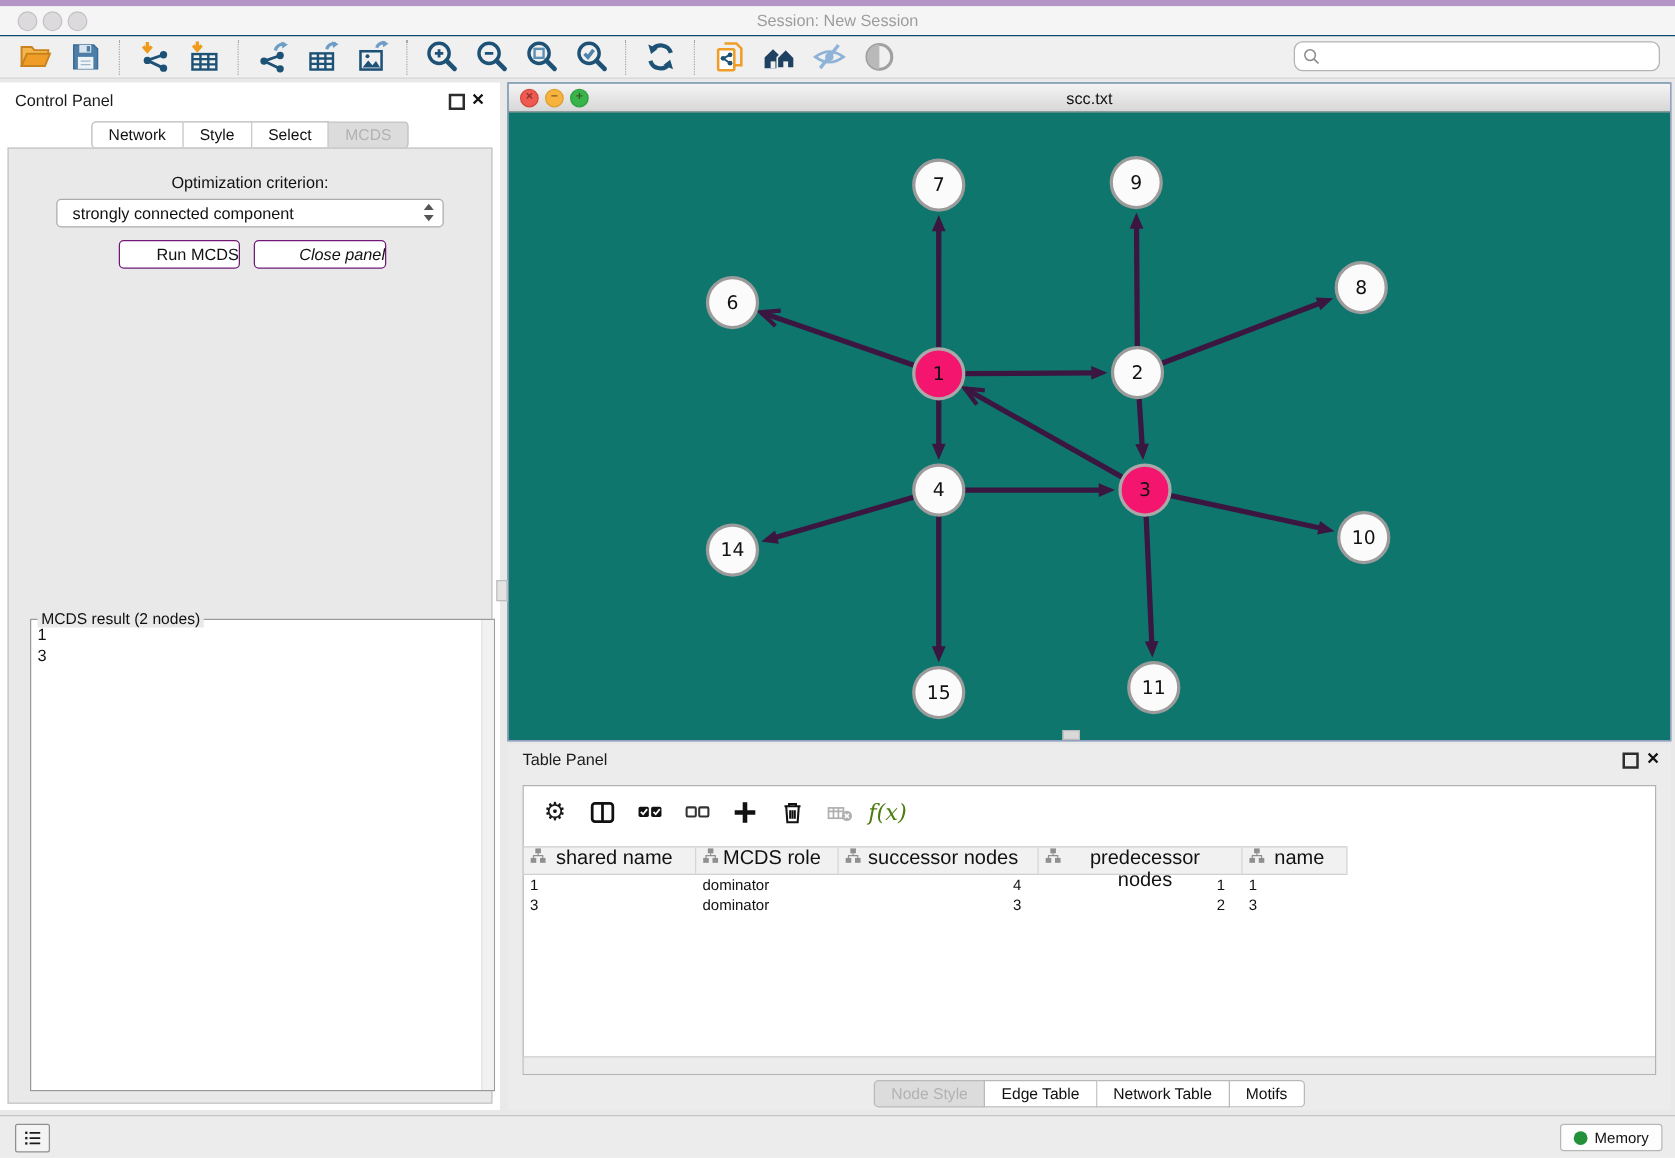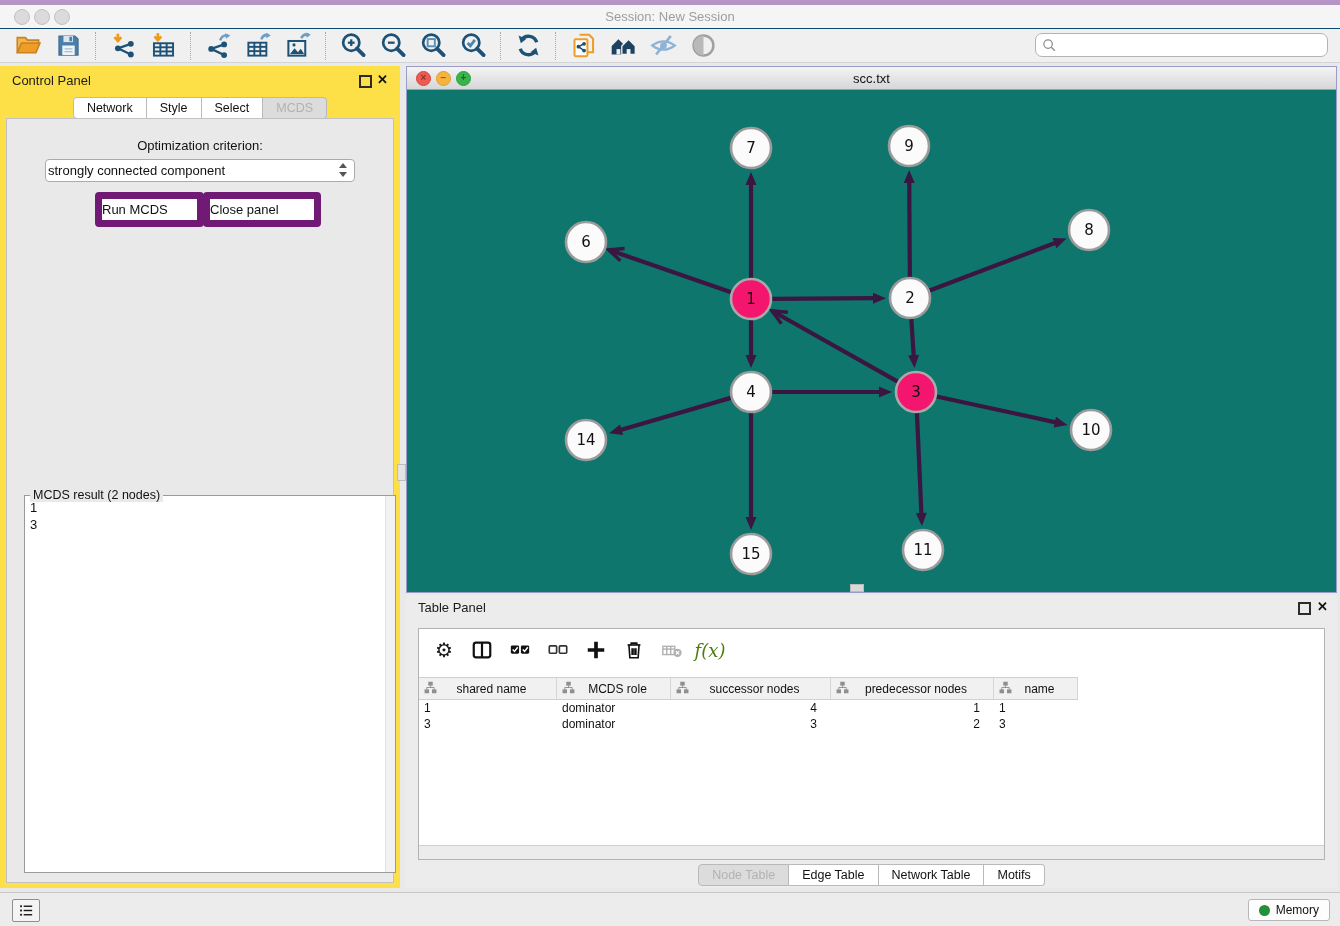--- a/index.html
+++ b/index.html
@@ -12,44 +12,44 @@
   .tl.c1{left:14px} .tl.c2{left:34px} .tl.c3{left:54px}
   .app-title { position:absolute; left:0; right:0; top:4px; text-align:center; font-size:13px; color:#9d9d9d; }
 
   .toolbar { position:absolute; left:0; top:29px; width:100%; height:33px; background:#f0f0f0; border-bottom:1px solid #d4d4d4; }
   .tb-row { position:absolute; left:8px; top:0; height:33px; display:flex; align-items:center; }
   .tb-icon { width:30px; height:30px; display:flex; align-items:center; justify-content:center; margin:0 5px; }
   .tb-sep { width:0; height:28px; border-left:1px dotted #a8a8a8; margin:0 7px; }
   .searchbox { position:absolute; right:12px; top:4px; width:286px; height:22px; background:#fff; border:1px solid #b4b4b4; border-radius:7px; display:flex; align-items:center; padding-left:5px; }
   .searchbox input { border:none; outline:none; flex:1; font-size:12px; background:transparent; height:18px; }
 
-  .control-panel { position:absolute; left:0; top:66px; width:400px; height:822px; background:#fde047; }
+  .control-panel { position:absolute; left:0; top:66px; width:400px; height:822px; background:#ffffff; }
   .panel-title { position:absolute; left:12px; top:7px; font-size:13px; color:#1b1b1b; }
   .float-icon { position:absolute; width:9px; height:9px; border:2px solid #2c2c2c; top:9px; }
   .close-icon { position:absolute; top:6px; font-size:13px; font-weight:bold; color:#111; }
   .close-icon::before { content:"\2715"; }
   .control-panel .float-icon { left:359px; }
   .control-panel .close-icon { left:377px; }
 
   .cp-tabs { position:absolute; top:31px; left:0; width:100%; display:flex; justify-content:center; }
   .tab { height:20px; line-height:20px; padding:0 13px; font-size:12.5px; background:#fff; border:1px solid #b9b9b9; border-left:none; color:#111; white-space:nowrap; }
   .tab:first-child { border-left:1px solid #b9b9b9; border-radius:4px 0 0 4px; }
   .tab:last-child { border-radius:0 4px 4px 0; }
   .tab.active { background:#dcdcdc; color:#b2b2b2;text-align:center; }
 
   .cp-content { position:absolute; left:6px; top:52px; width:386px; height:763px; border:1px solid #c2c2c2; background:#e9e9e9; }
   .opt-label { position:absolute; top:19px; width:100%; text-align:center; font-size:13px; color:#111; }
   .selectbox { position:absolute; left:38px; top:40px; width:308px; height:21px; background:#fff; border:1px solid #ababab; border-radius:4px; display:flex; align-items:center; }
-  .select-text { flex:1; padding-left:2px; font-size:13px; color:#111; }
+  .select-text { flex:1; padding-left:12px; font-size:13px; color:#111; }
   .select-arrows { width:18px; height:100%; position:relative; }
   .select-arrows::before { content:""; position:absolute; right:7px; top:3px; border-left:4px solid transparent; border-right:4px solid transparent; border-bottom:5px solid #555; }
   .select-arrows::after { content:""; position:absolute; right:7px; top:12px; border-left:4px solid transparent; border-right:4px solid transparent; border-top:5px solid #555; }
-  .cp-btn { position:absolute; top:73px; height:21px; background:#fff; border:7px solid #701a75; border-radius:4px; font-size:13px; text-align:left; line-height:21px; color:#111; }
+  .cp-btn { position:absolute; top:73px; height:21px; background:#fff; border:1px solid #701a75; border-radius:4px; font-size:13px; text-align:right; line-height:21px; color:#111; }
   .btn-run { left:88px; width:95px; }
-  .btn-close { left:196px; width:104px; }
+  .btn-close { left:196px; width:104px;font-style:italic; }
 
   .mcds-box { position:absolute; left:17px; top:376px; width:370px; height:376px; border:1px solid #9a9a9a; background:#fff; }
   .mcds-legend { position:absolute; top:-8px; left:5px; background:#e9e9e9; padding:0 3px; font-size:12.5px; color:#111; }
   .result-area { position:absolute; left:0; right:10px; top:0; bottom:0; padding-top:3px; overflow:hidden; }
   .result-line { font-size:13px; height:17px; line-height:17px; padding-left:5px; color:#111; }
   .scroll-track { position:absolute; top:0; right:0; bottom:0; width:9px; background:#f2f2f2; border-left:1px solid #e2e2e2; }
 
   .network-window { position:absolute; left:406px; top:66px; width:929px; height:525px; border:1px solid #989cc6; background:#0f766e; }
   .nw-titlebar { position:absolute; left:0; top:0; right:0; height:22px; background:linear-gradient(#f4f4f4,#d7d7d7); border-bottom:1px solid #9e9e9e; }
   .nw-title { position:absolute; left:0; right:0; top:4px; text-align:center; font-size:13px; color:#111; }
@@ -68,21 +68,21 @@
   .table-panel { position:absolute; left:406px; top:595px; width:931px; height:293px; background:#ececec; }
   .table-panel .panel-title { left:12px; top:5px; }
   .table-panel .float-icon { left:auto; right:26px; top:7px; }
   .table-panel .close-icon { left:auto; right:9px; top:4px; }
   .tbl-container { position:absolute; left:12px; top:33px; width:905px; height:230px; border:1px solid #b3b3b3; background:#fff; }
   .tbl-toolbar { position:absolute; left:0; top:0; right:0; height:42px; display:flex; align-items:center; padding-left:12px; }
   .tt-icon { width:26px; height:26px; display:flex; align-items:center; justify-content:center; margin-right:12px; }
   .gear-glyph { font-size:20px; color:#1a1a1a; line-height:26px; }
   .fx-label { font-size:18px; font-style:italic; font-family:"DejaVu Serif", serif; color:#4d7c0f; }
   .tbl-header { position:absolute; left:0; top:48px; height:21px; display:flex; background:#f1f1f1; border-top:1px solid #d0d0d0; border-bottom:1px solid #d0d0d0; }
-  .th-cell { display:flex; align-items:center; border-right:1px solid #d6d6d6; font-size:12px; box-sizing:border-box; color:#111; }
+  .th-cell { display:flex; border-right:1px solid #d6d6d6; font-size:16px; box-sizing:border-box; color:#111; }
   .th-icon { margin-left:5px; flex:0 0 auto; }
   .th-label { flex:1; text-align:center; padding-right:10px; }
   .tbl-rows { position:absolute; left:0; top:71px; right:0; }
   .tr-row { display:flex; height:16px; }
   .td-cell { font-size:12px; line-height:16px; box-sizing:border-box; overflow:hidden; color:#111; }
   .td-left { text-align:left; padding-left:5px; }
   .td-right { text-align:right; padding-right:14px; }
   .tbl-bottom { position:absolute; left:0; bottom:0; right:0; height:13px; background:#ececec; border-top:1px solid #cfcfcf; }
   .tbl-tabs { position:absolute; left:0; right:0; top:269px; display:flex; justify-content:center; }
 
@@ -497,21 +497,21 @@
             <div class="td-cell td-left" style="width: 138px;">3</div>
             <div class="td-cell td-left" style="width: 114px;">dominator</div>
             <div class="td-cell td-right" style="width: 160px;">3</div>
             <div class="td-cell td-right" style="width: 163px;">2</div>
             <div class="td-cell td-left" style="width: 84px;">3</div>
           </div>
         </div>
       <div class="tbl-bottom"></div>
     </div>
     <div class="tbl-tabs">
-        <span class="tab active">Node Table</span>
+        <span class="tab active">Node Style</span>
         <span class="tab">Edge Table</span>
         <span class="tab">Network Table</span>
         <span class="tab">Motifs</span>
       </div>
   </div>
 
   <div class="statusbar">
     <div class="list-btn">
       <svg width="17" height="17" viewBox="0 0 24 24">
           <g stroke="#1a1a1a" stroke-width="2">

